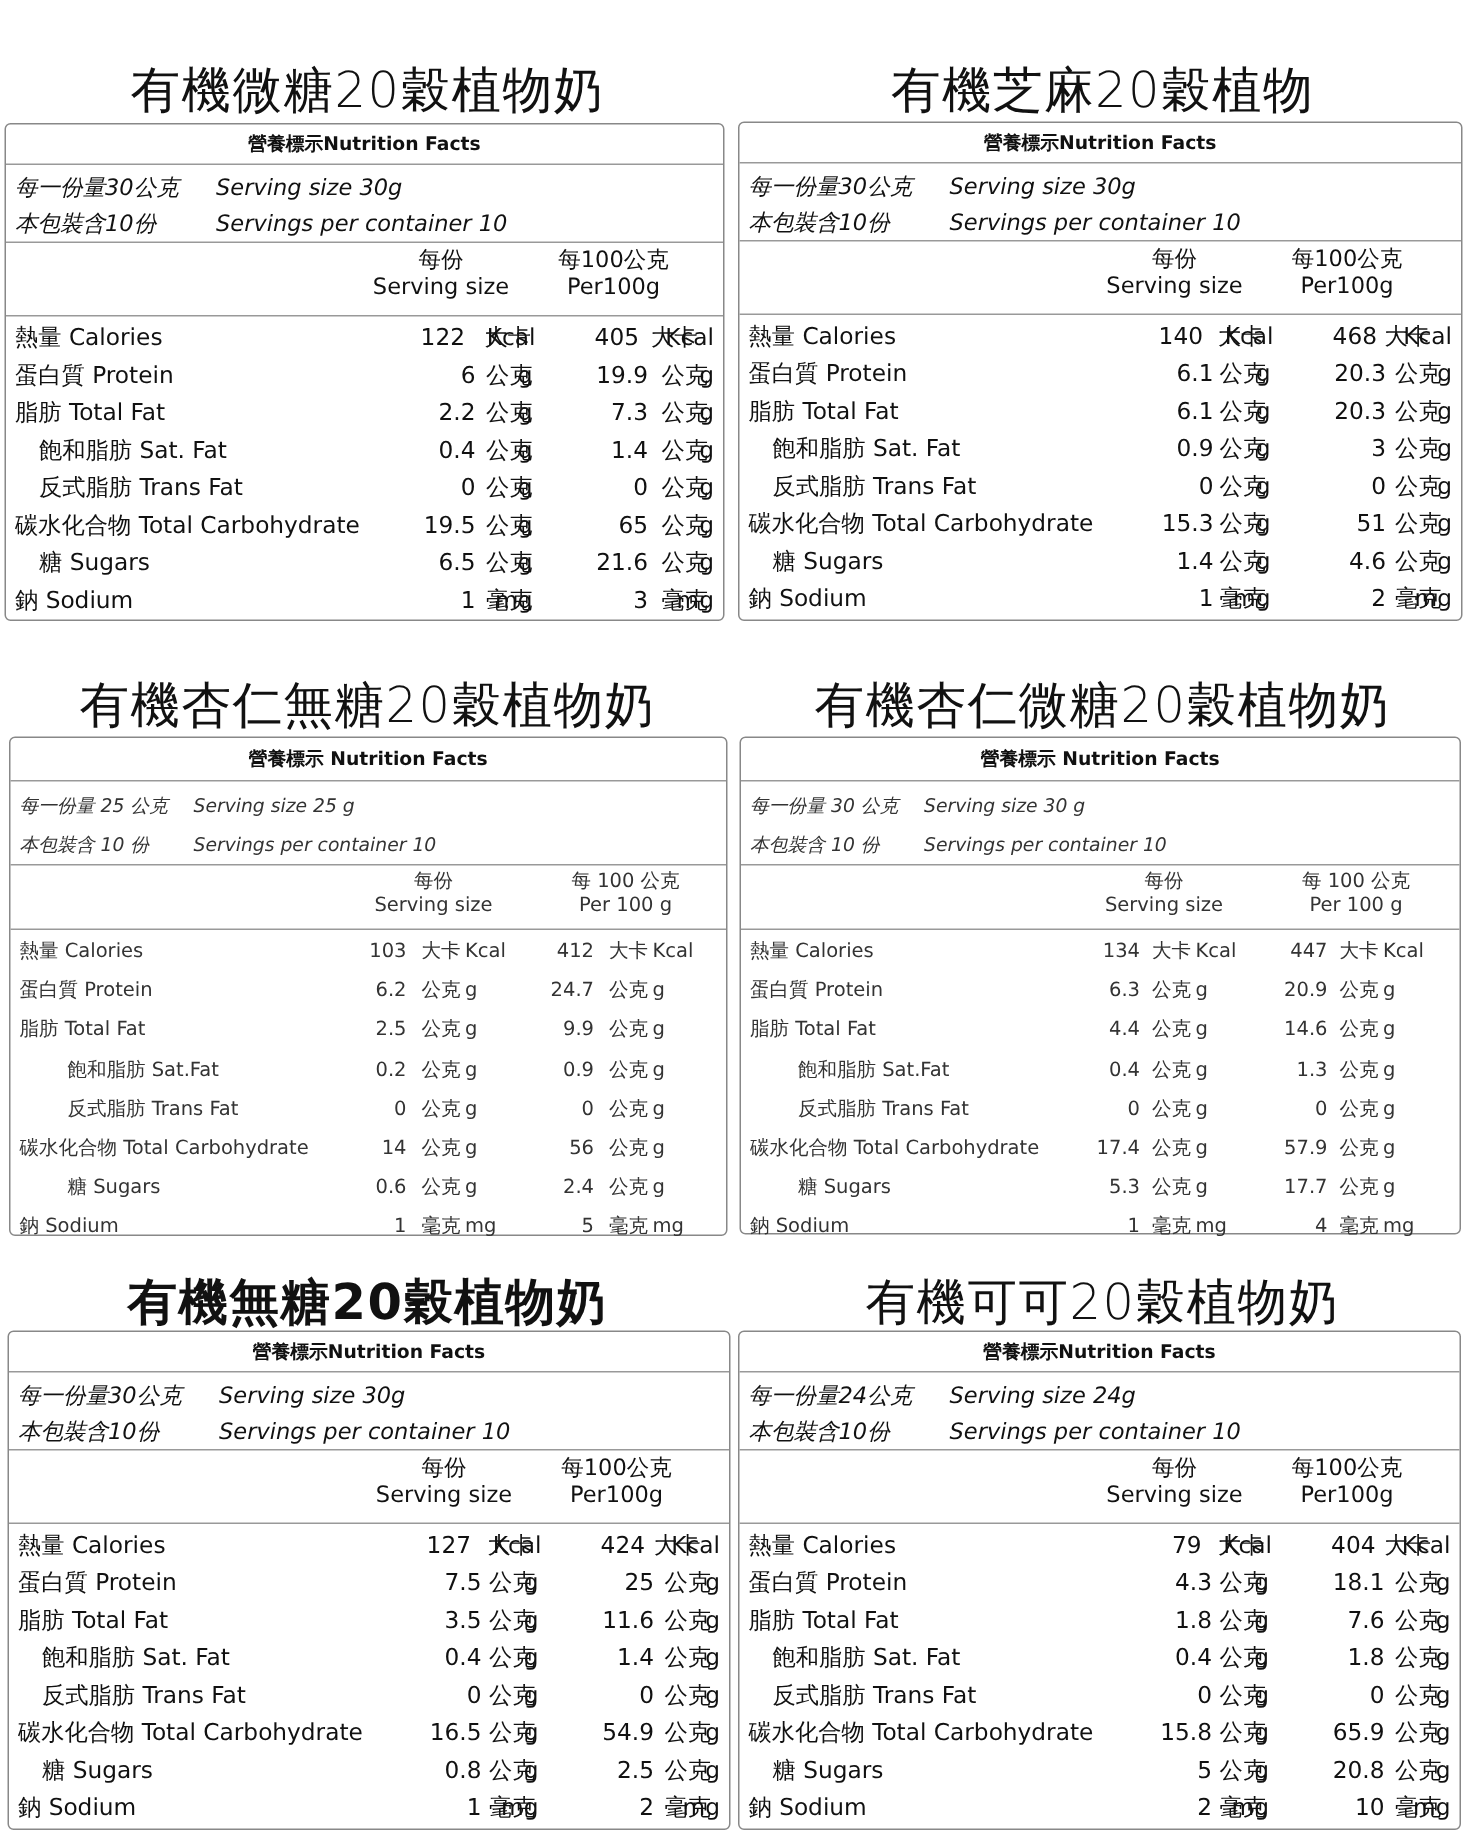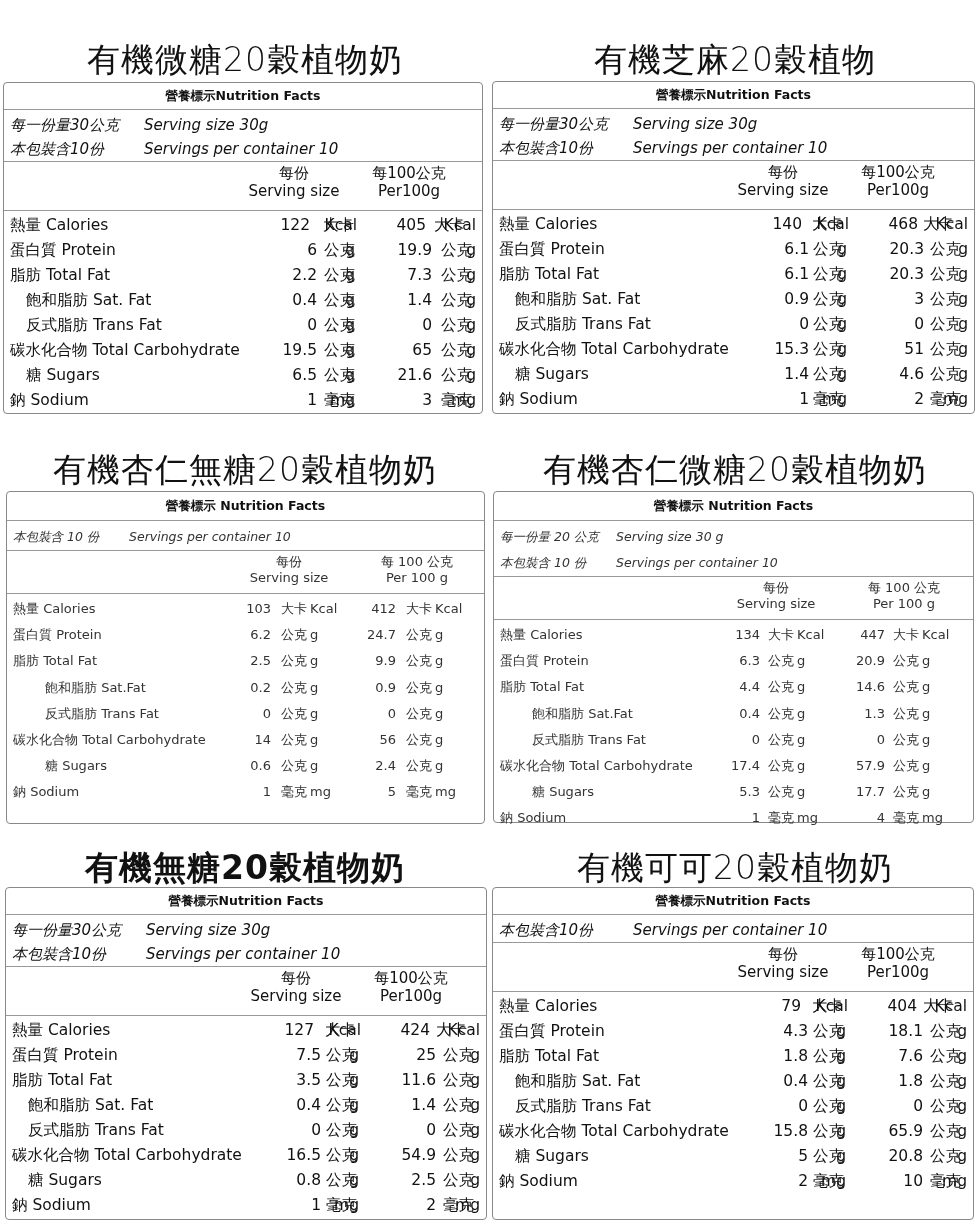--- a/index.html
+++ b/index.html
@@ -232,20 +232,24 @@
           <span class="u2" style="left: 437px;">毫克</span>
           <span class="e2" style="right: 6px;">mg</span>
         </div>
       </div>
     </div>
     <div class="product-title" style="top: 448px; left: 0px; width: 490px; right: auto;">有機杏仁無糖20穀植物奶</div>
     <div class="panel styleB" style="left: 6px; top: 491px; width: 479px; height: 333px;">
       <div class="nf-header">營養標示 Nutrition Facts</div>
       <div class="serv">
         <div class="serv-row">
+          <span class="zh">每一份量 25 公克</span>
+          <span class="en">Serving size 25 g</span>
+        </div>
+        <div class="serv-row">
           <span class="zh">本包裝含 10 份</span>
           <span class="en">Servings per container 10</span>
         </div>
       </div>
       <div class="colhead">
         <div class="c1" style="left: 232px; width: 100px;">
           <div>每份</div>
           <div>Serving size</div>
         </div>
         <div class="c2" style="left: 360px; width: 100px;">
@@ -310,21 +314,21 @@
           <span class="v2" style="right: 88px;">5</span>
           <span class="u2" style="left: 399px;"><span>毫克</span><span style="margin-left: 3px;">mg</span></span>
         </div>
       </div>
     </div>
     <div class="product-title" style="top: 448px; left: 490px; width: 490px; right: auto;">有機杏仁微糖20穀植物奶</div>
     <div class="panel styleB" style="left: 493px; top: 491px; width: 481px; height: 332px;">
       <div class="nf-header">營養標示 Nutrition Facts</div>
       <div class="serv">
         <div class="serv-row">
-          <span class="zh">每一份量 20 公克</span>
+          <span class="zh">每一份量 30 公克</span>
           <span class="en">Serving size 30 g</span>
         </div>
         <div class="serv-row">
           <span class="zh">本包裝含 10 份</span>
           <span class="en">Servings per container 10</span>
         </div>
       </div>
       <div class="colhead">
         <div class="c1" style="left: 232px; width: 100px;">
           <div>每份</div>
@@ -490,20 +494,24 @@
           <span class="u2" style="left: 437px;">毫克</span>
           <span class="e2" style="right: 6px;">mg</span>
         </div>
       </div>
     </div>
     <div class="product-title" style="top: 846px; left: 490px; width: 490px; right: auto;">有機可可20穀植物奶</div>
     <div class="panel" style="left: 492px; top: 887px; width: 482px; height: 333px;">
       <div class="nf-header">營養標示Nutrition Facts</div>
       <div class="serv">
         <div class="serv-row">
+          <span class="zh">每一份量24公克</span>
+          <span class="en">Serving size 24g</span>
+        </div>
+        <div class="serv-row">
           <span class="zh">本包裝含10份</span>
           <span class="en">Servings per container 10</span>
         </div>
       </div>
       <div class="colhead">
         <div class="c1" style="left: 240px; width: 100px;">
           <div>每份</div>
           <div>Serving size</div>
         </div>
         <div class="c2" style="left: 355px; width: 100px;">

